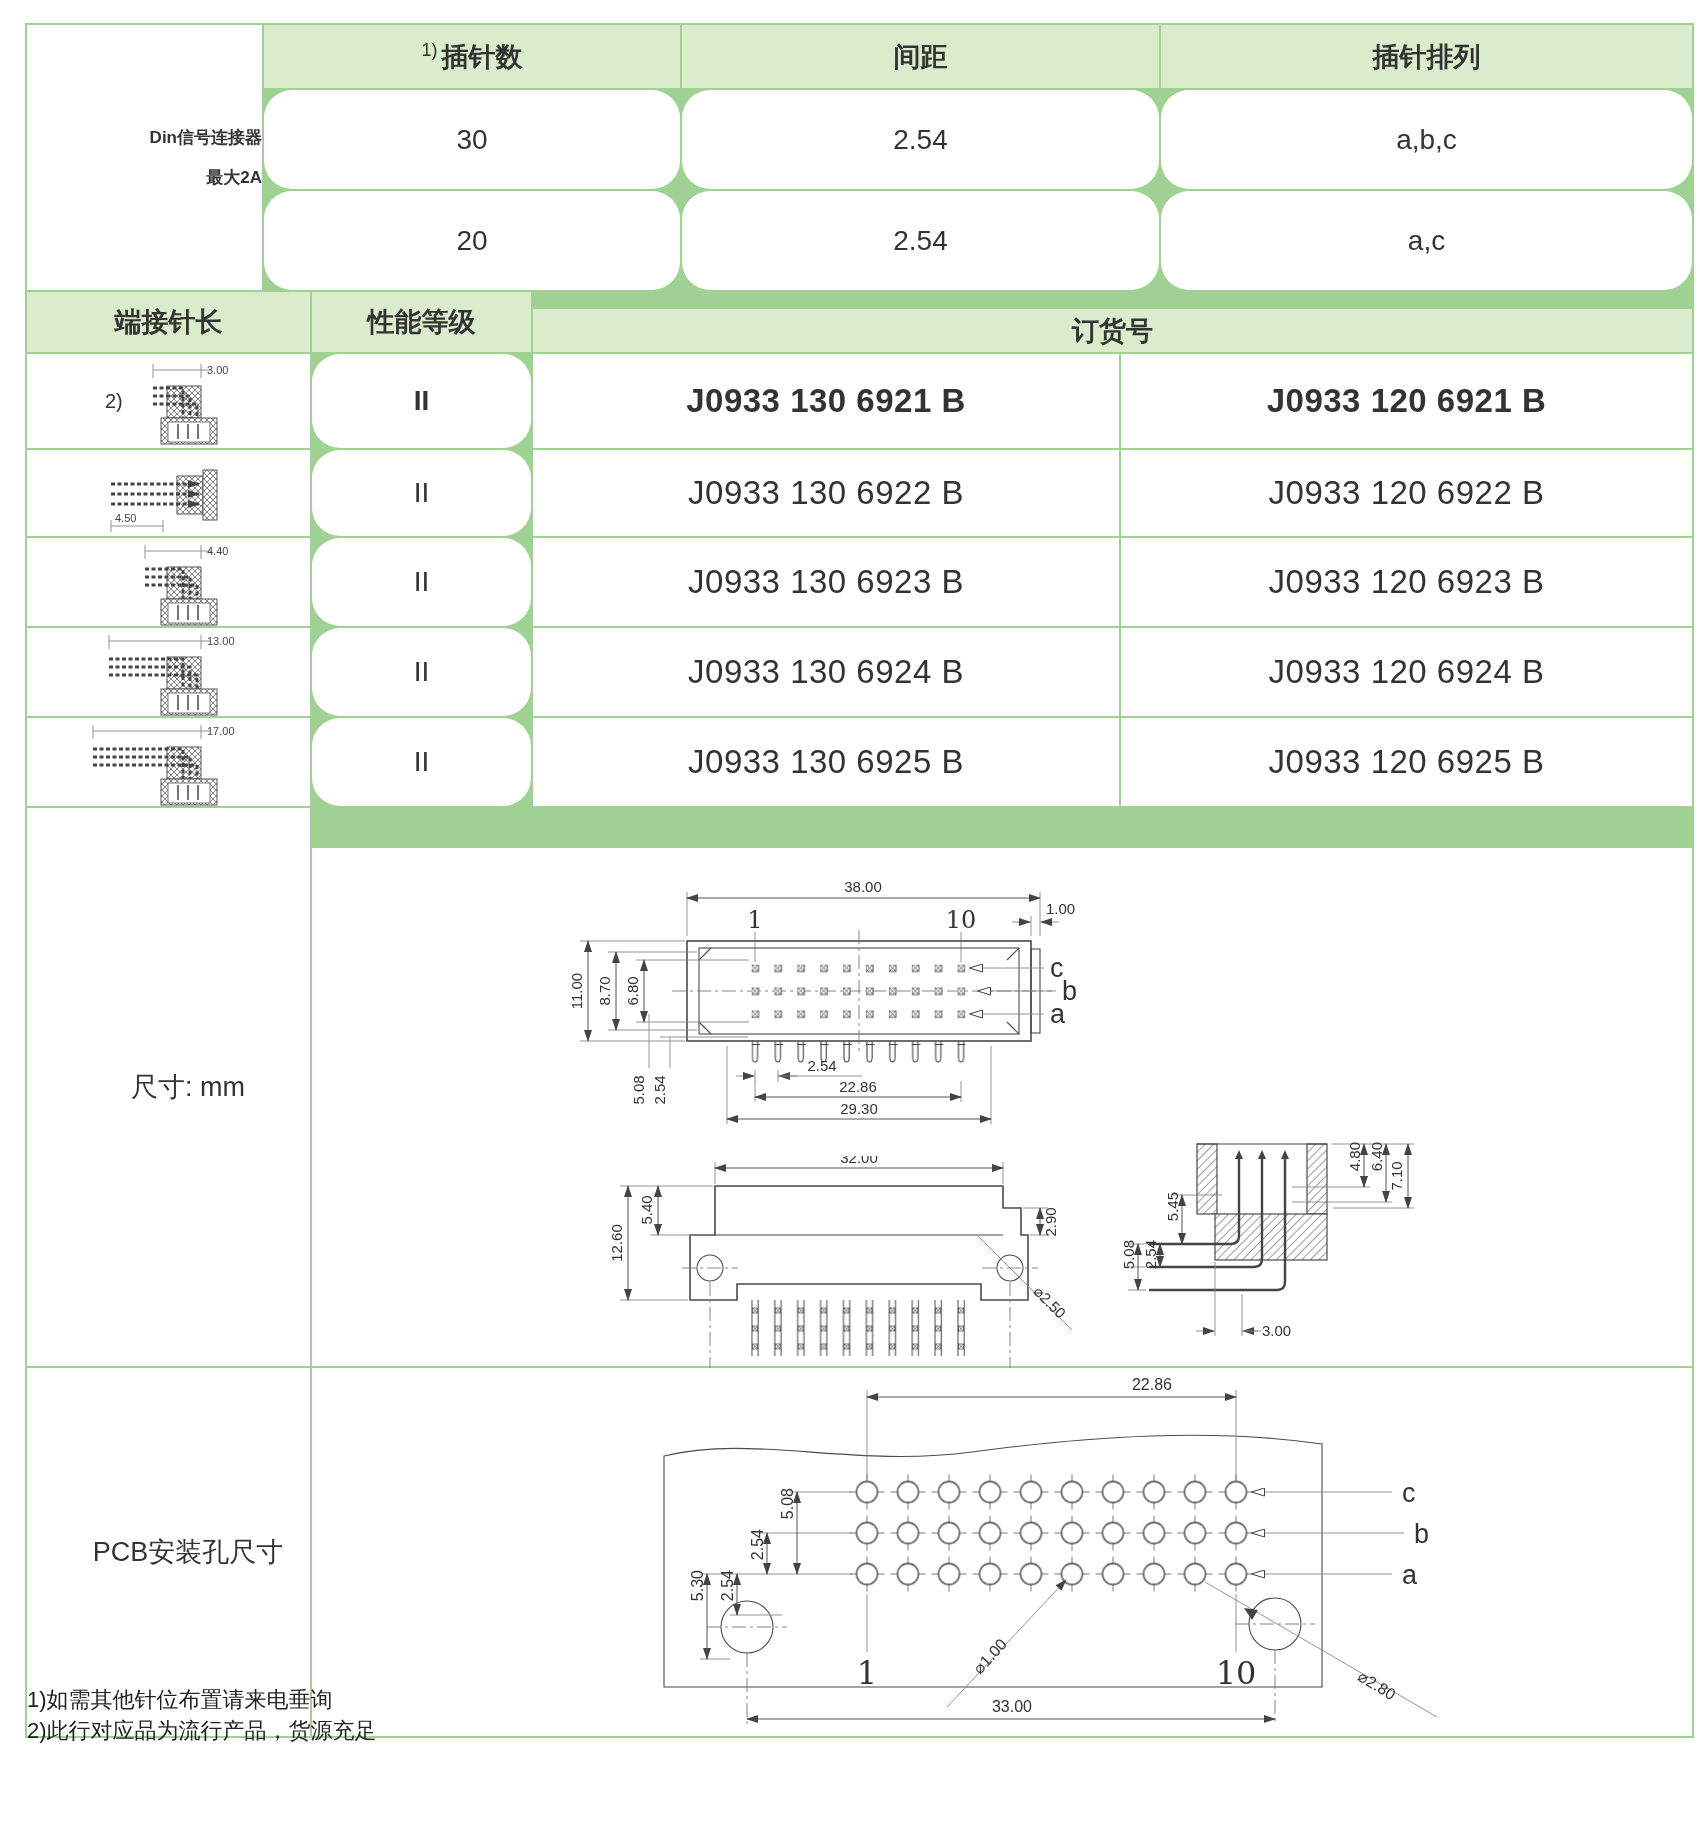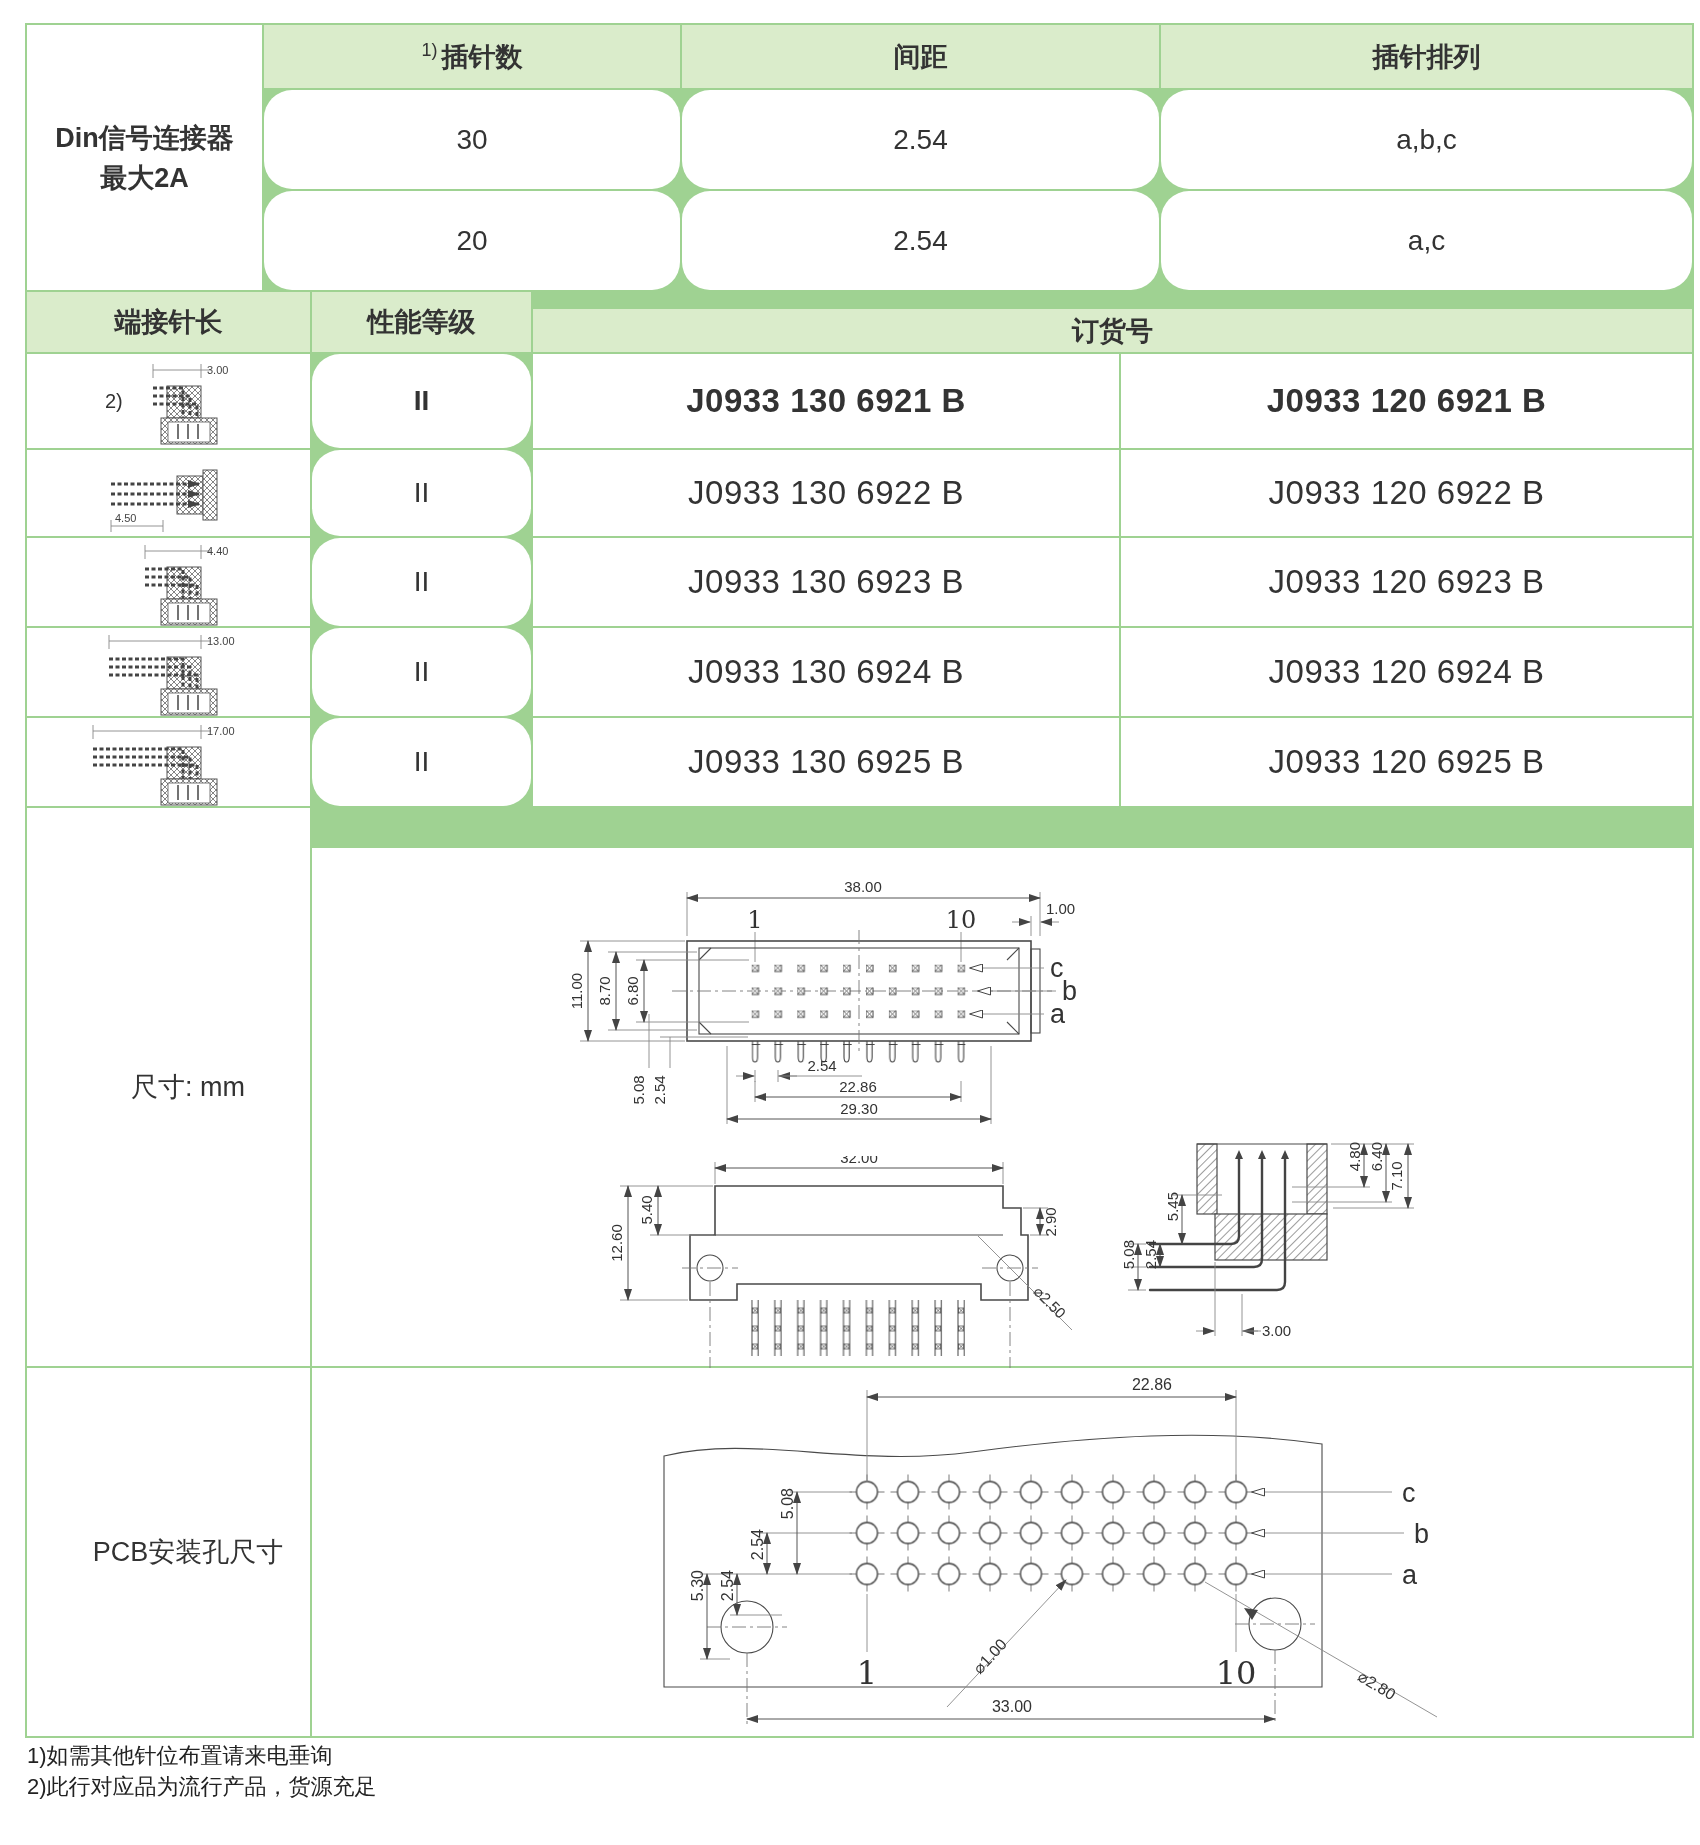--- a/index.html
+++ b/index.html
@@ -4,25 +4,25 @@
 <style>
   html,body{margin:0;padding:0;background:#fff;}
   .sheet{position:relative;width:1700px;height:1845px;background:#fff;
          font-family:"Liberation Sans",sans-serif;color:#333;overflow:hidden;}
   .grid{position:absolute;display:grid;box-sizing:border-box;background:#9fd292;padding:2px;gap:2px;}
   .cell{background:#fff;display:flex;align-items:center;justify-content:center;text-align:center;position:relative;}
   .hd{background:#daeccb;font-weight:bold;font-size:27px;}
   .val{font-size:28px;border-radius:28px;}
   .ord{font-size:33px;letter-spacing:0.5px;}
   .bold{font-weight:bold;}
-  .prod{font-weight:bold;font-size:27px;line-height:40px;}
+  .prod{font-weight:bold;font-size:17px;line-height:40px;align-items:flex-end;}
   .note-sup{position:absolute;left:78px;top:50%;transform:translateY(-50%);font-size:20px;color:#333;}
   .hnote{font-size:18px;font-weight:normal;margin-right:4px;position:relative;top:-6px;}
   .seclab{font-size:27px;padding-left:39px;}
-  .fnotes{position:absolute;left:27px;top:1740px;font-size:22px;line-height:31px;color:#222;}
+  .fnotes{position:absolute;left:27px;top:1684px;font-size:22px;line-height:31px;color:#222;}
   svg text{font-family:"Liberation Sans",sans-serif;}
   .d{font-size:15px;fill:#333;}
   .dc{font-size:16px;fill:#333;}
   .n{font-family:"DejaVu Serif",serif;font-size:24px;fill:#333;}
   .r{font-size:27px;fill:#333;}
   .il{font-size:11px;fill:#444;}
   .ln{stroke:#555;stroke-width:1;fill:none;}
   .xln{stroke:#888;stroke-width:0.9;fill:none;}
   .cl{stroke:#777;stroke-width:0.9;fill:none;stroke-dasharray:14 4 3 4;}
   .out{stroke:#4a4a4a;stroke-width:1.6;fill:none;}

